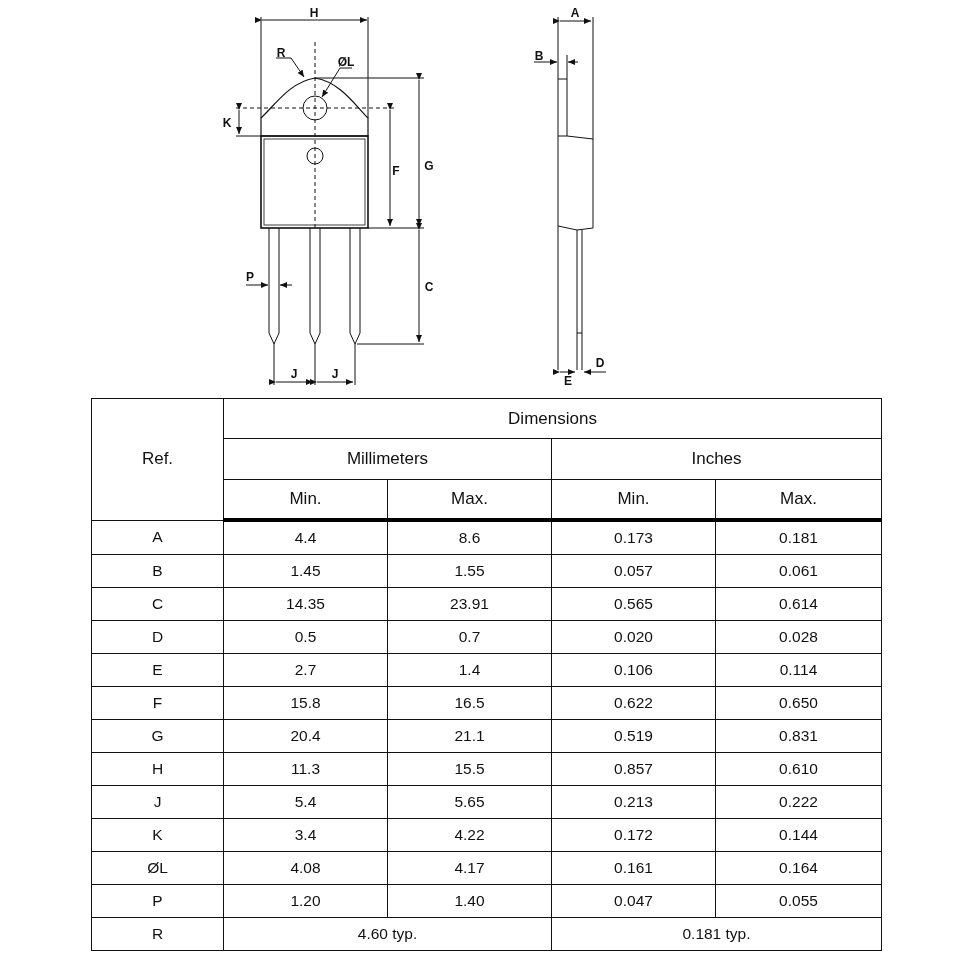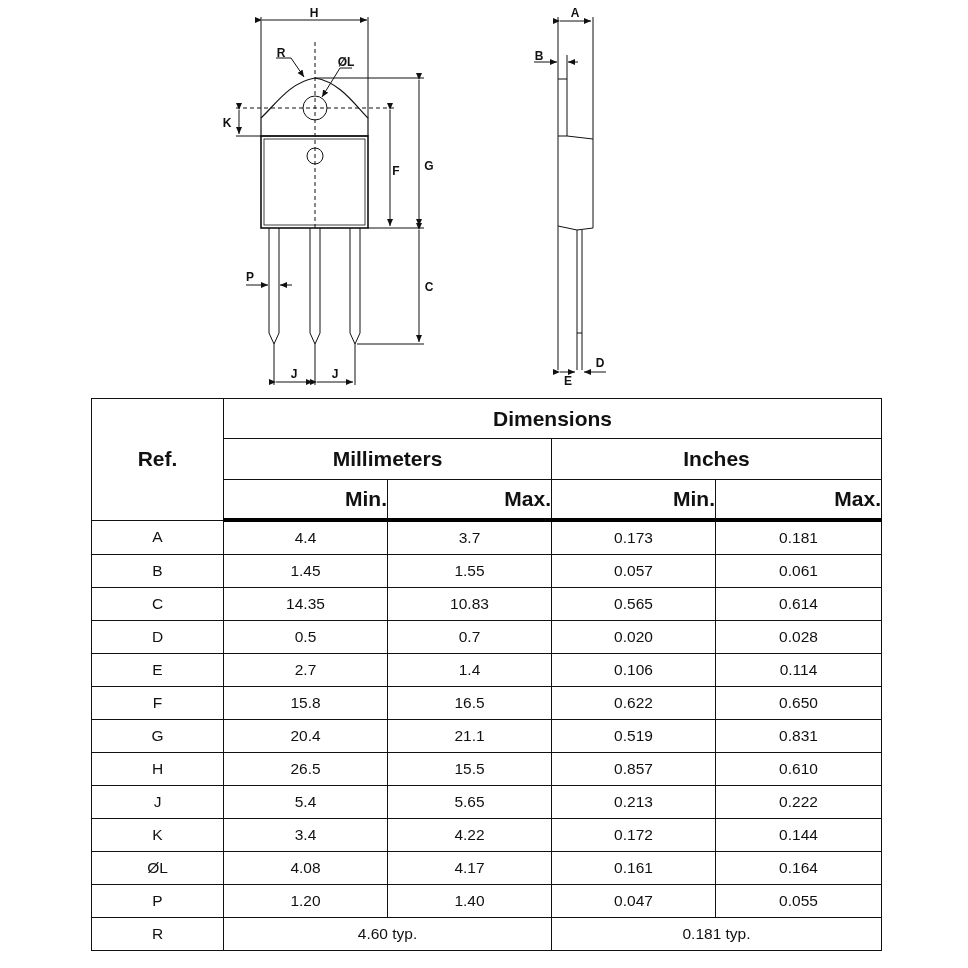--- a/index.html
+++ b/index.html
@@ -1,24 +1,24 @@
 <!DOCTYPE html>
 <html><head>
 <meta charset="utf-8">
 <style>
   html, body { margin:0; padding:0; background:#fff; }
   body { width:968px; height:968px; position:relative; overflow:hidden; font-family:"Liberation Sans", sans-serif; color:#111; }
   #drawing { position:absolute; left:0; top:0; width:968px; height:395px; }
   #drawing text { font-family:"Liberation Sans", sans-serif; font-weight:bold; font-size:12px; fill:#111; }
   table.dims { position:absolute; left:91px; top:398px; width:791px; border-collapse:collapse; table-layout:fixed; }
   table.dims td, table.dims th { border:1.3px solid #111; text-align:center; padding:0; font-size:15.5px; }
-  table.dims th { font-weight:bold; font-size:21px; }
+  table.dims th { font-weight:normal; font-size:17px; }
   tr.h1 th { height:39px; }
   tr.h2 th { height:40px; }
-  tr.h3 th { height:38px; border-bottom:4px solid #000;text-align:right; }
+  tr.h3 th { height:38px; border-bottom:4px solid #000; }
   tr.drow td { height:32px; font-weight:normal; }
   col.c0 { width:132px; } col.c1 { width:164px; } col.c2 { width:164px; } col.c3 { width:164px; } col.c4 { width:166px; }
 </style>
 </head>
 <body>
 
 <svg id="drawing" viewBox="0 0 968 395" xmlns="http://www.w3.org/2000/svg">
   <defs>
     <marker id="arr" markerWidth="8" markerHeight="8" refX="7" refY="4" orient="auto" markerUnits="userSpaceOnUse">
       <path d="M0,1 L7,4 L0,7 z" fill="#111"></path>
@@ -136,35 +136,35 @@
     <th>Min.</th>
     <th>Max.</th>
     <th>Min.</th>
     <th>Max.</th>
   </tr>
   </tbody>
     <tbody id="rows">
       <tr class="drow">
         <td>A</td>
         <td>4.4</td>
-        <td>3.7</td>
+        <td>8.6</td>
         <td>0.173</td>
         <td>0.181</td>
       </tr>
       <tr class="drow">
         <td>B</td>
         <td>1.45</td>
         <td>1.55</td>
         <td>0.057</td>
         <td>0.061</td>
       </tr>
       <tr class="drow">
         <td>C</td>
         <td>14.35</td>
-        <td>10.83</td>
+        <td>23.91</td>
         <td>0.565</td>
         <td>0.614</td>
       </tr>
       <tr class="drow">
         <td>D</td>
         <td>0.5</td>
         <td>0.7</td>
         <td>0.020</td>
         <td>0.028</td>
       </tr>
@@ -184,21 +184,21 @@
       </tr>
       <tr class="drow">
         <td>G</td>
         <td>20.4</td>
         <td>21.1</td>
         <td>0.519</td>
         <td>0.831</td>
       </tr>
       <tr class="drow">
         <td>H</td>
-        <td>26.5</td>
+        <td>11.3</td>
         <td>15.5</td>
         <td>0.857</td>
         <td>0.610</td>
       </tr>
       <tr class="drow">
         <td>J</td>
         <td>5.4</td>
         <td>5.65</td>
         <td>0.213</td>
         <td>0.222</td>

